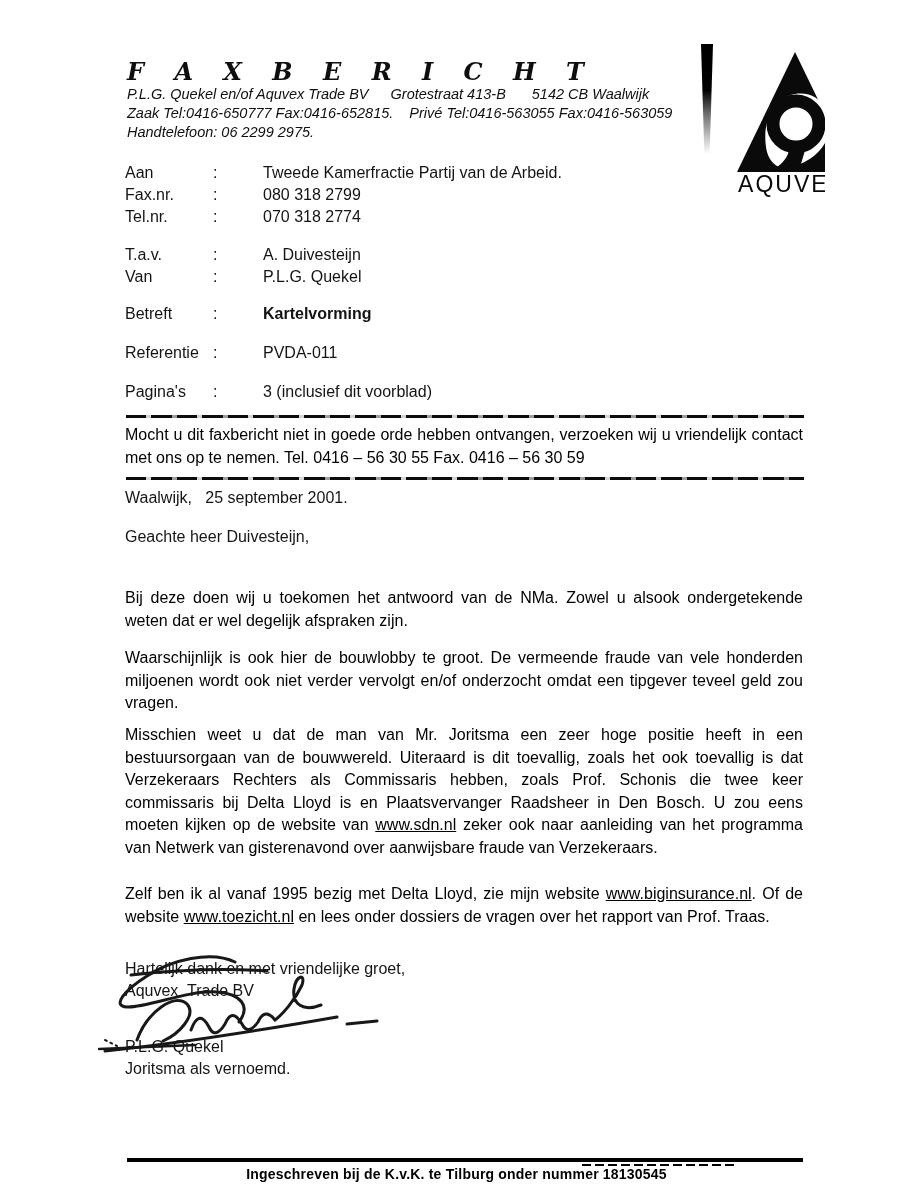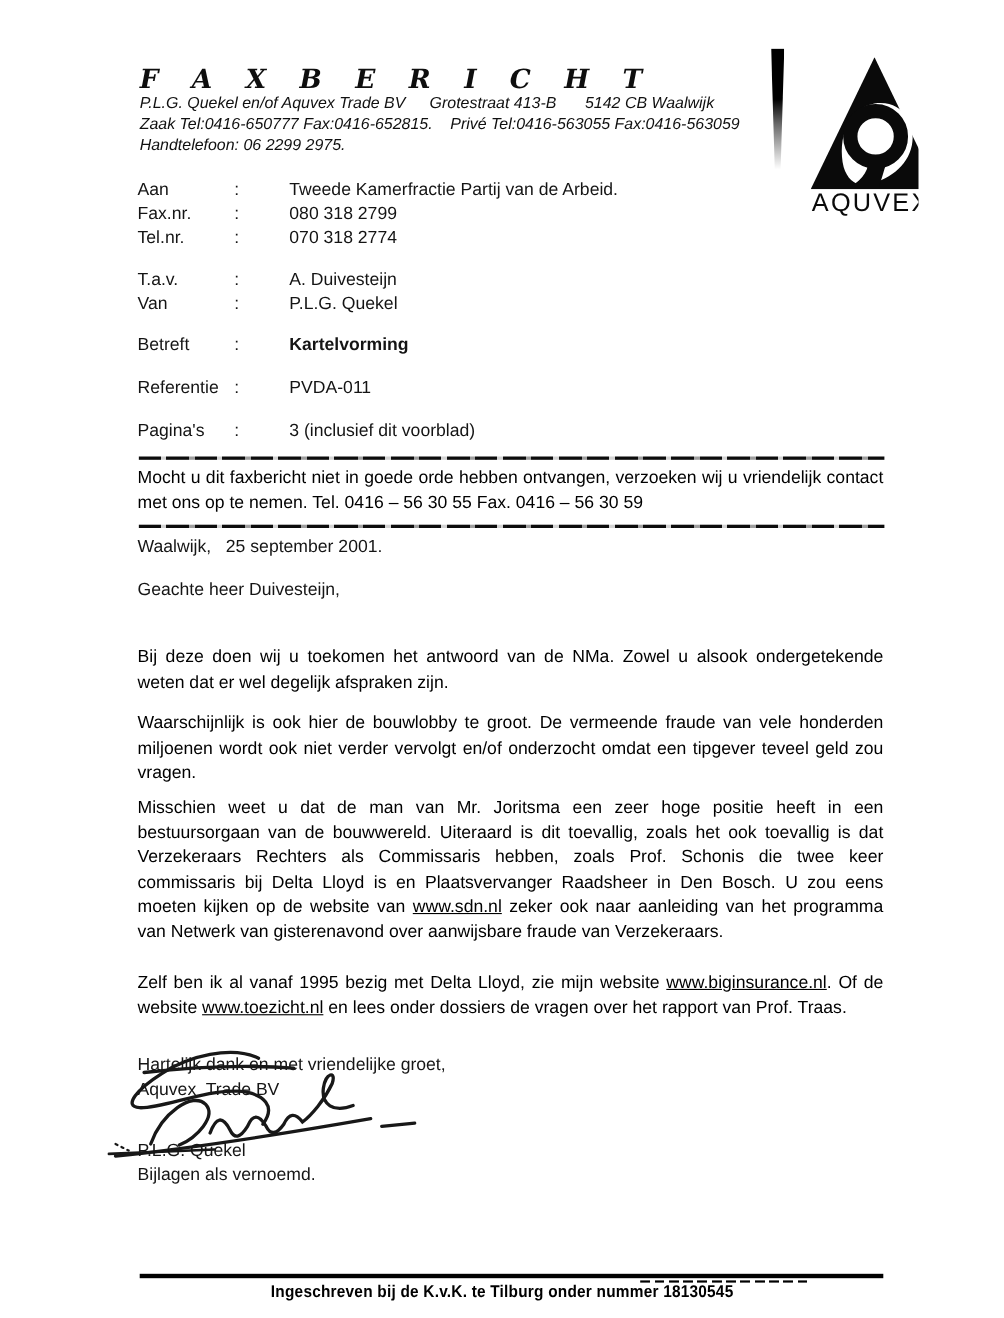--- a/index.html
+++ b/index.html
@@ -3,21 +3,20 @@
 <meta charset="utf-8">
 <style>
   html,body{margin:0;padding:0;background:#ffffff;}
   .doc{
     position:relative;
     width:825px;height:1198px;
     background:#ffffff;
     color:#141414;
     font-family:"Liberation Sans", sans-serif;
     overflow:hidden;
-    padding-left:10px;
   }
   .abs{position:absolute;}
 
   
   .fax-title{
     left:127px;top:57px;
     font-family:"DejaVu Serif", serif;
     font-weight:700;font-style:italic;
     font-size:24px;letter-spacing:11px;
     white-space:nowrap;color:#0e0e0e;
@@ -166,19 +165,19 @@
       <path d="M42 92 C 52 64, 80 44, 92 56 C 102 67, 84 86, 68 93"></path>
       <path d="M96 82 q 8 -22 18 -3 q 6 13 16 -3 q 7 -17 17 0 q 6 12 16 -2 q 7 -15 17 -2 C 188 66 200 52 207 37 C 211 25 201 27 199 41 C 197 56 208 64 226 57"></path>
       <path d="M10 103 C 70 97, 150 85, 242 69"></path>
       <path d="M252 76 L 282 73"></path>
       <path d="M4 101 L 100 97" stroke-width="2.4"></path>
       <path d="M10 92 L 22 98" stroke-width="2" stroke-dasharray="2 4"></path>
     </g>
   </svg>
 
   <div class="abs line" style="top:1038px">P.L.G. Quekel</div>
-  <div class="abs line" style="top:1060px">Bijlagen als vernoemd.</div>
+  <div class="abs line" style="top:1060px">Joritsma als vernoemd.</div>
 
   <div class="abs footer-rule"></div>
   <div class="abs footer-dashes"></div>
   <div class="abs footer-text">Ingeschreven bij de K.v.K. te Tilburg onder nummer 18130545</div>
 
 </div>
 
 </body></html>

